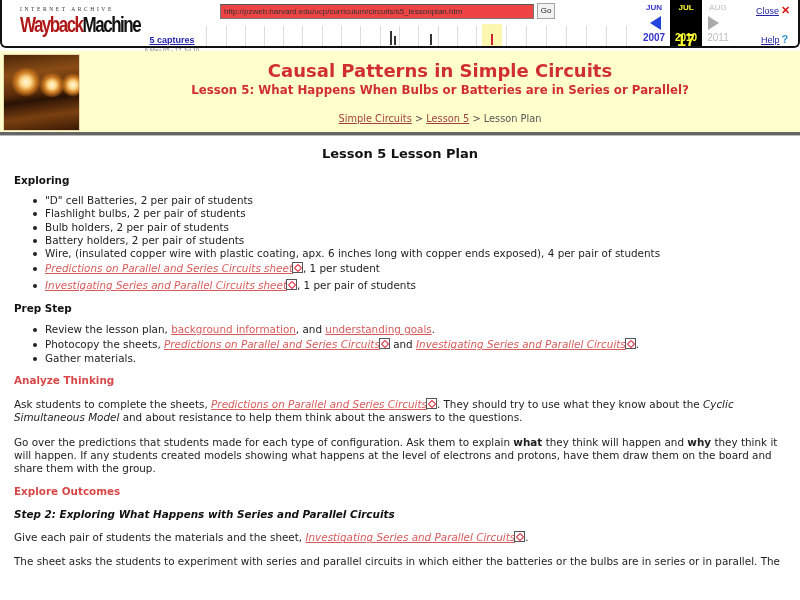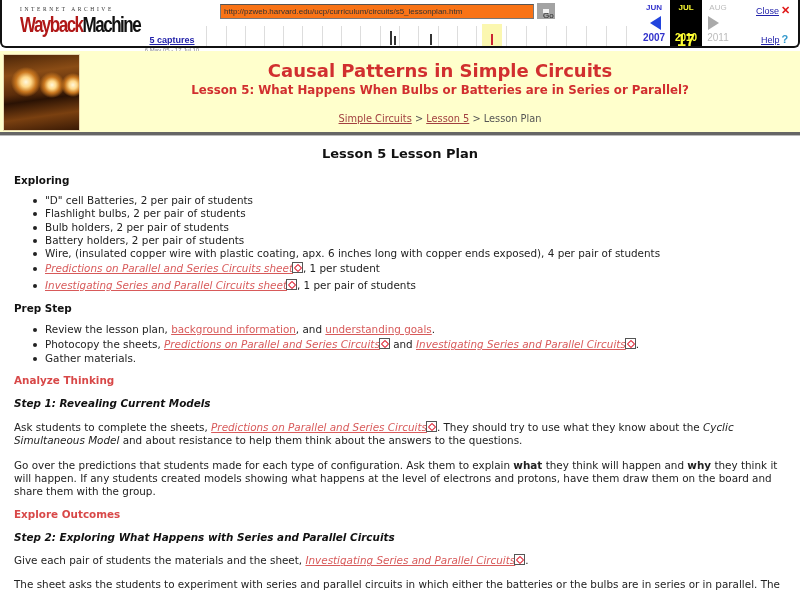--- a/index.html
+++ b/index.html
@@ -9,22 +9,22 @@
   
   .wb { position: absolute; left: 0; top: 0; width: 800px; height: 48px; background: #fff; border: 2px solid #111; border-top: none; border-radius: 0 0 6px 6px; }
   .wb-logo { position: absolute; left: 18px; top: 6px; width: 84px; height: 36px; }
   .wb-logo .ia { font-family: "Liberation Serif", serif; font-size: 5.5px; letter-spacing: 2.6px; color: #333; text-align: center; white-space: nowrap; }
   .wb-logo .wm { margin-top: 4px; font-family: "Liberation Sans", sans-serif; font-weight: bold; font-size: 17px; letter-spacing: -1.5px; line-height: 16px; white-space: nowrap; transform: scaleY(1.25); transform-origin: left top; }
   .wb-logo .wm .w1 { color: #b01818; }
   .wb-logo .wm .w2 { color: #111; }
   .wb-captures { position: absolute; left: 134px; top: 35px; width: 72px; text-align: center; }
   .wb-captures a { font-family: "Liberation Sans", sans-serif; font-size: 9px; color: #2222aa; text-decoration: underline; font-weight: bold; display: block; }
   .wb-captures .range { font-family: "Liberation Sans", sans-serif; font-size: 6px; color: #888; margin-top: 2px; white-space: nowrap; }
-  .wb-url { position: absolute; left: 218px; top: 4px; width: 314px; height: 15px; border: 1px solid #777; border-top-color: #555; background: #f97316; font-family: "Liberation Sans", sans-serif; font-size: 8px; color: #333; padding: 2px 3px; white-space: nowrap; overflow: hidden; }
-  .wb-go { position: absolute; left: 535px; top: 3px; width: 18px; height: 16px; border: 6px solid #a3a3a3; background: #f2f2f2; font-family: "Liberation Sans", sans-serif; font-size: 8px; color: #222; text-align: center; line-height: 14px; }
+  .wb-url { position: absolute; left: 218px; top: 4px; width: 314px; height: 15px; border: 1px solid #777; border-top-color: #555; background: #ef4444; font-family: "Liberation Sans", sans-serif; font-size: 8px; color: #333; padding: 2px 3px; white-space: nowrap; overflow: hidden; }
+  .wb-go { position: absolute; left: 535px; top: 3px; width: 18px; height: 16px; border: 1px solid #a3a3a3; background: #f2f2f2; font-family: "Liberation Sans", sans-serif; font-size: 8px; color: #222; text-align: center; line-height: 14px; }
   .wb-spark { position: absolute; left: 204px; top: 24px; width: 422px; height: 22px; }
   .wb-spark .tick { position: absolute; top: 2px; width: 1px; height: 20px; background: #ddd; }
   .wb-spark .hl { position: absolute; top: 0; height: 22px; background: #fbf7b0; }
   .wb-spark .bar { position: absolute; bottom: 1px; width: 2px; background: #333; }
   .wb-spark .bar.red { background: #c23; }
   .wb-cal { position: absolute; left: 636px; top: 0; width: 130px; height: 46px; font-family: "Liberation Sans", sans-serif; font-weight: bold; }
   .cal-col { position: absolute; top: 0; width: 32px; height: 46px; text-align: center; }
   .cal-col .m { font-size: 8px; margin-top: 3px; }
   .cal-col .y { font-size: 10px; position: absolute; bottom: 3px; left: 0; width: 100%; }
   .cal-prev { left: 0; color: #33c; }
@@ -164,21 +164,20 @@
   </ul>
 
   <h3 style="margin-top:10px;">Prep Step</h3>
   <ul style="margin-top:9px;">
     <li><span>Review the lesson plan, </span><a class="lk">background information</a><span>, and </span><a class="lk">understanding goals</a><span>.</span></li>
     <li style="margin-top:2px;"><span>Photocopy the sheets, </span><a class="lk it">Predictions on Parallel and Series Circuits</a><span class="pdf"></span><span> and </span><a class="lk it">Investigating Series and Parallel Circuits</a><span class="pdf"></span><span>.</span></li>
     <li>Gather materials.</li>
   </ul>
 
   <h3 class="red" style="margin-top:9px;">Analyze Thinking</h3>
-  <h4 style="margin-top:11px;">Step 1: Revealing Current Models</h4>
   <p style="margin-top:12px;"><span>Ask students to complete the sheets, </span><a class="lk it">Predictions on Parallel and Series Circuits</a><span class="pdf"></span><span>. They should try to use what they know about the </span><em>Cyclic Simultaneous Model</em><span> and about resistance to help them think about the answers to the questions.</span></p>
   <p style="margin-top:11px;"><span>Go over the predictions that students made for each type of configuration. Ask them to explain </span><b>what</b><span> they think will happen and </span><b>why</b><span> they think it will happen. If any students created models showing what happens at the level of electrons and protons, have them draw them on the board and share them with the group.</span></p>
 
   <h3 class="red" style="margin-top:10px;">Explore Outcomes</h3>
   <h4 style="margin-top:11px;">Step 2: Exploring What Happens with Series and Parallel Circuits</h4>
   <p style="margin-top:11px;"><span>Give each pair of students the materials and the sheet, </span><a class="lk it">Investigating Series and Parallel Circuits</a><span class="pdf"></span><span>.</span></p>
   <p style="margin-top:10px;">The sheet asks the students to experiment with series and parallel circuits in which either the batteries or the bulbs are in series or in parallel. The</p>
 </div>
 
 </body></html>

